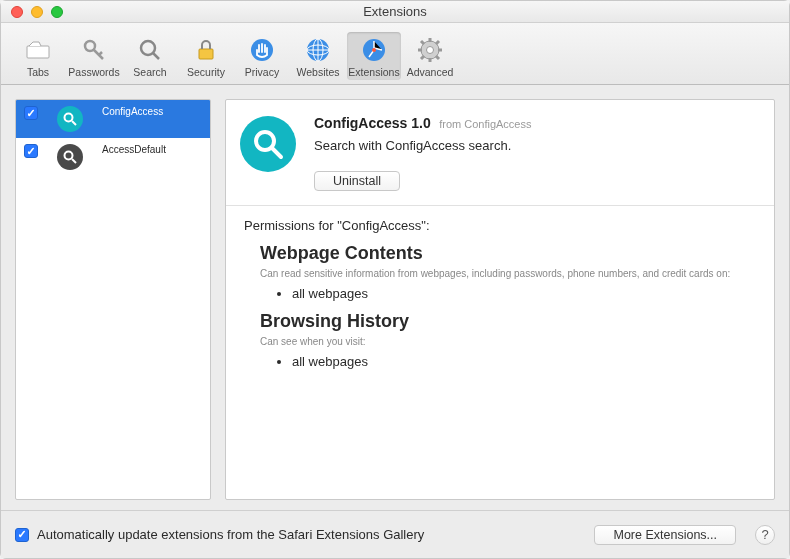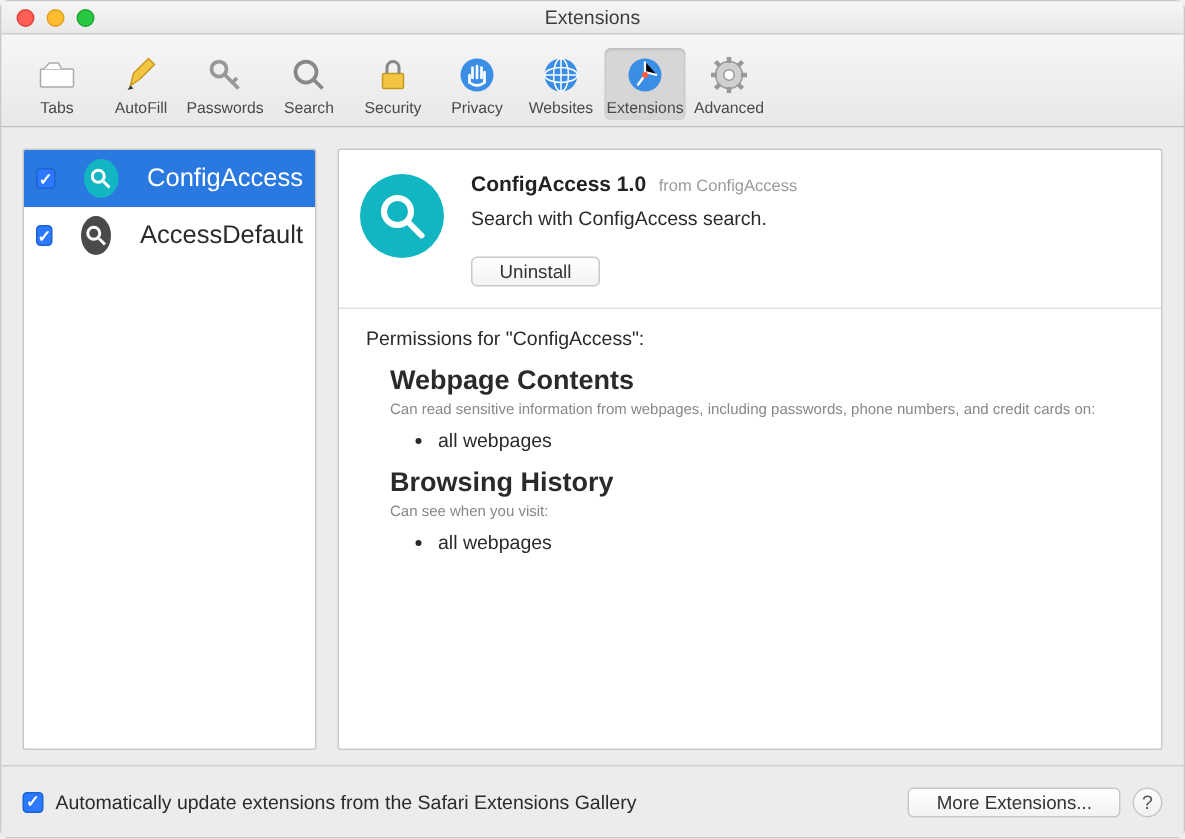--- a/index.html
+++ b/index.html
@@ -85,24 +85,23 @@
     }
     .sidebar {
       width: 196px;
       background: #ffffff;
       border: 1px solid #c9c9c9;
       border-radius: 2px;
       overflow: hidden;
     }
     .ext-item {
       display: flex;
-      align-items: center;
       padding: 6px 8px;
       gap: 19px;
-      font-size: 17px;
+      font-size: 10px;
     }
     .ext-item.selected {
       background: #2a79e0;
       color: #ffffff;
     }
     .ext-item:not(.selected) { color: #2a2a2a; }
     .ext-checkbox {
       width: 14px; height: 14px;
       border-radius: 3px;
       border: 1px solid #bbb;
@@ -164,21 +163,21 @@
     .perm-d { color: #888; font-size: 10px; margin-top: 3px; line-height: 1.3; }
     .perm-list { margin: 6px 0 0 32px; }
     .perm-list li { font-size: 13px; list-style: disc; }
     .footer {
       height: 48px;
       border-top: 1px solid #cfcfcf;
       background: #ececec;
       display: flex;
       align-items: center;
       padding: 0 14px;
-      gap: 8px;
+      gap: 19px;
     }
     .footer-left { flex: 1; display:flex; align-items:center; gap:8px; font-size: 13px; color:#2a2a2a; }
     .help-btn {
       width: 20px; height: 20px; border-radius: 50%;
       border: 1px solid #c8c8c8;
       background: linear-gradient(#ffffff,#f0f0f0);
       font-size: 13px; color:#555;
       display:flex; align-items:center; justify-content:center;
     }
   </style>
@@ -198,29 +197,20 @@
 
   <div class="toolbar">
     <div class="toolbar-item">
       <div class="toolbar-icon">
         <svg width="26" height="26">
             <rect x="2" y="9" width="22" height="12" rx="1" fill="#fff" stroke="#aaa"></rect>
             <path d="M4 9 L8 5 L14 5 L16 9" fill="#fff" stroke="#aaa"></path>
           </svg>
       </div>
       <span class="toolbar-label">Tabs</span>
-    </div>
-    <div class="toolbar-item">
-      <div class="toolbar-icon">
-        <svg width="26" height="26">
-            <path d="M6 20 L8 12 L18 2 L22 6 L12 16 Z" fill="#f4c542" stroke="#c79a1e"></path>
-            <path d="M6 20 L8 22 L4 23 Z" fill="#333"></path>
-          </svg>
-      </div>
-      <span class="toolbar-label">AutoFill</span>
     </div>
     <div class="toolbar-item">
       <div class="toolbar-icon">
         <svg width="26" height="26">
             <circle cx="9" cy="9" r="5" fill="none" stroke="#999" stroke-width="2.5"></circle>
             <path d="M12 12 L22 22 M18 18 L21 15" stroke="#999" stroke-width="2.5" fill="none"></path>
           </svg>
       </div>
       <span class="toolbar-label">Passwords</span>
     </div>

